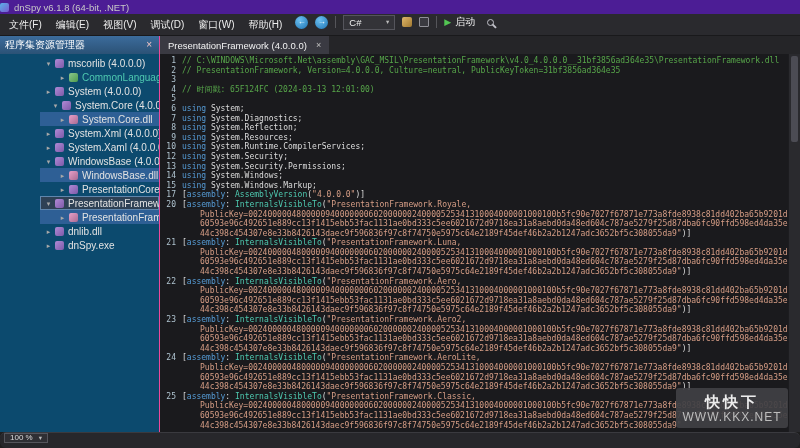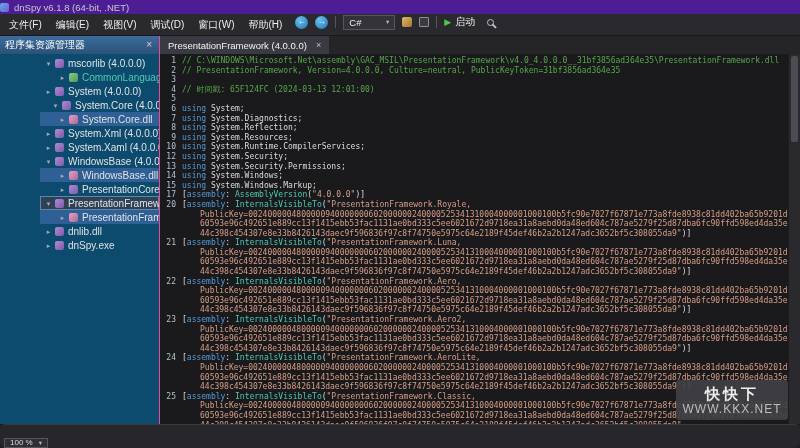--- a/index.html
+++ b/index.html
@@ -70,21 +70,21 @@
   .vscroll{position:absolute;top:0;right:0;bottom:0;width:12px;background:#2a2a2e;border-left:1px solid #1c1c1f;}
   .vthumb{position:absolute;top:2px;left:2px;right:2px;height:86px;background:#4c4c54;border-radius:2px;}
 
   
   .watermark{position:absolute;right:12px;bottom:4px;width:112px;height:40px;background:rgba(64,64,68,.92);
              border-radius:3px;display:flex;flex-direction:column;align-items:center;justify-content:center;gap:2px;}
   .wm1{font-size:15px;color:#ececec;letter-spacing:3px;font-weight:bold;line-height:1;}
   .wm2{font-size:12px;color:#bdbdbd;letter-spacing:1px;line-height:1;}
 
   
-  .statusbar{height:24px;background:#27272b;border-top:1px solid #3a3a3f;display:flex;align-items:flex-end;padding:0 4px;flex:0 0 auto;border-radius:6px;}
+  .statusbar{height:16px;background:#27272b;border-top:1px solid #3a3a3f;display:flex;align-items:flex-start;padding:0 4px;flex:0 0 auto;border-radius:6px;}
   .zoom{display:flex;align-items:center;gap:6px;border:1px solid #55555c;height:10px;padding:0 5px;
         font-size:8px;color:#dddddd;background:#2f2f34;line-height:1;}
 </style>
 </head>
 <body>
 
 <div class="app">
 
   <div class="titlebar">
     <span class="app-icon"></span>

